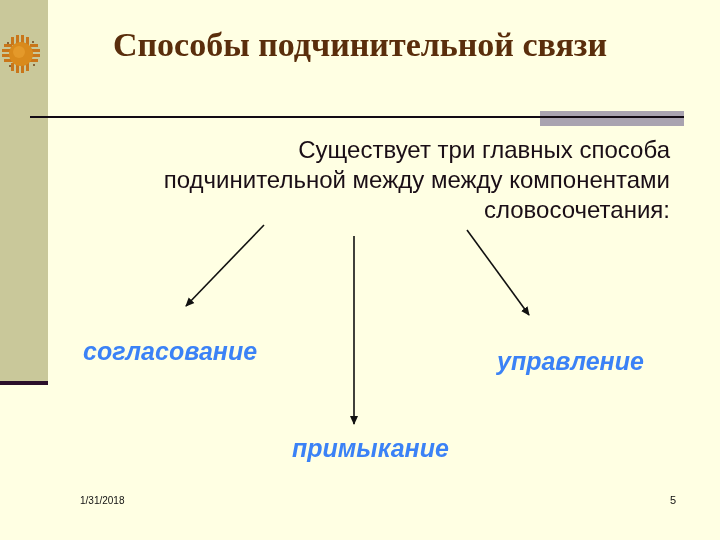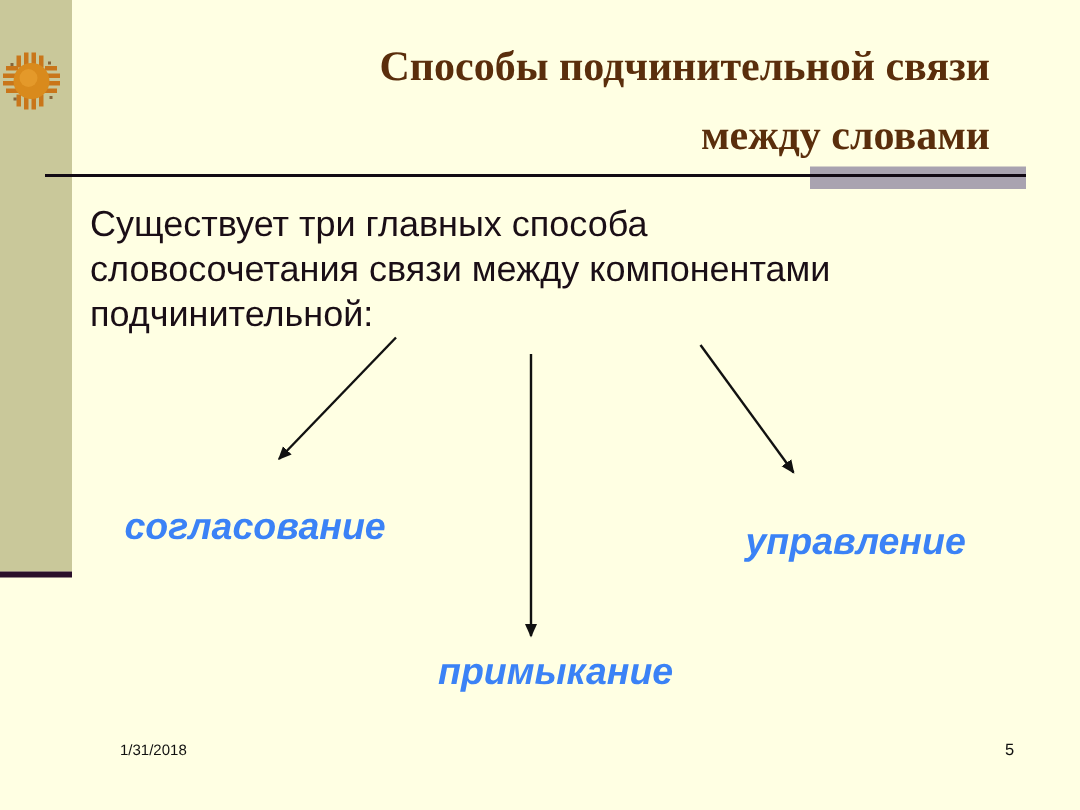--- a/index.html
+++ b/index.html
@@ -15,37 +15,37 @@
     }
     .sidebar-rule {
       position: absolute; left: 0; top: 381px; width: 48px; height: 4px;
       background: #2A0F2A;
     }
     .sun {
       position: absolute; left: 1px; top: 34px; width: 40px; height: 40px;
     }
     .title {
       position: absolute; left: 60px; top: 22px; width: 600px;
-      text-align: right;
+      text-align: center;
       font-family: "Liberation Serif", serif;
       font-weight: bold;
-      font-size: 28px; line-height: 46px;
+      font-size: 34px; line-height: 46px;
       color: #5A2E0C;
     }
     .title-rule {
       position: absolute; left: 30px; top: 116px; width: 654px; height: 2px;
       background: #120A14;
     }
     .title-accent {
       position: absolute; left: 540px; top: 111px; width: 144px; height: 15px;
       background: #A9A3B0;
     }
     .intro {
       position: absolute; left: 60px; top: 135px; width: 610px;
-      text-align: left;
+      text-align: right;
       font-size: 24px; line-height: 30px;
       color: #1A0E16;
     }
     .arrows {
       position: absolute; left: 0; top: 0; width: 720px; height: 540px;
     }
     .term {
       position: absolute;
       font-style: italic; font-weight: bold;
       font-size: 25px;
@@ -94,30 +94,29 @@
   <g fill="#6B3A10" opacity="0.7">
     <rect x="6" y="8" width="2" height="2"></rect>
     <rect x="32" y="30" width="2" height="2"></rect>
     <rect x="8" y="31" width="2" height="2"></rect>
     <rect x="31" y="7" width="2" height="2"></rect>
   </g>
 </svg>
 
 <div class="title">
   <div>Способы подчинительной связи</div>
-  <div>между словами</div>
 </div>
 
 <div class="title-accent"></div>
 <div class="title-rule"></div>
 
 <div class="intro">
   <div>Существует три главных способа</div>
-  <div>словосочетания связи между компонентами</div>
-  <div>подчинительной:</div>
+  <div>подчинительной между между компонентами</div>
+  <div>словосочетания:</div>
 </div>
 
 <svg class="arrows" viewBox="0 0 720 540">
   <defs>
     <marker id="ah" markerWidth="10" markerHeight="10" refX="8" refY="5" orient="auto" markerUnits="userSpaceOnUse">
       <path d="M0,1 L9,5 L0,9 Z" fill="#111"></path>
     </marker>
   </defs>
   <line x1="264" y1="225" x2="186" y2="306" stroke="#111" stroke-width="1.6" marker-end="url(#ah)"></line>
   <line x1="354" y1="236" x2="354" y2="424" stroke="#111" stroke-width="1.6" marker-end="url(#ah)"></line>

